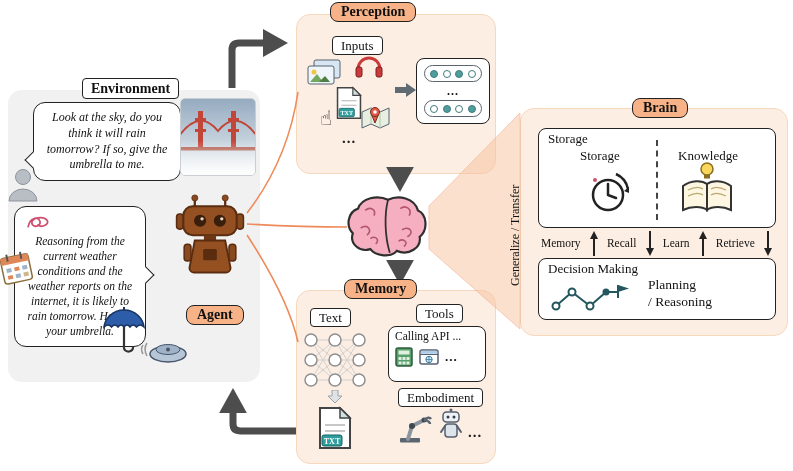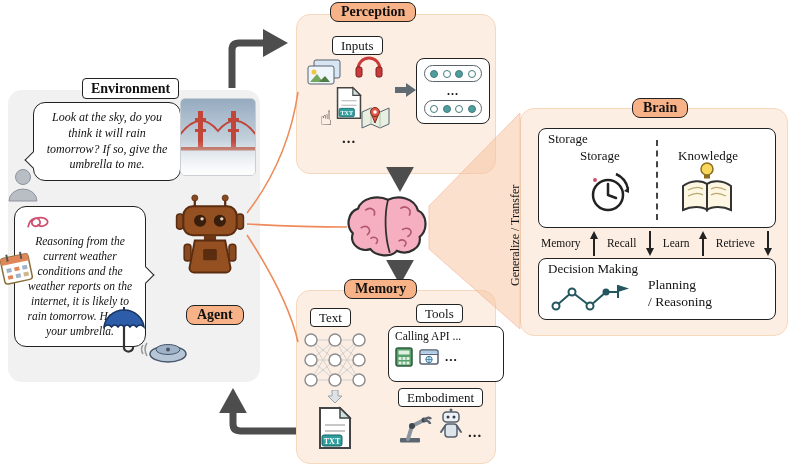--- a/index.html
+++ b/index.html
@@ -81,21 +81,21 @@
   .icon{position:absolute;z-index:8;}
   #bridge-photo{
     position:absolute;left:180px;top:98px;width:74px;height:76px;z-index:7;
     border-radius:5px;overflow:hidden;border:1px solid #c9ced4;
     background:linear-gradient(#96abc0,#c5d2dd 55%,#e9edf1);
   }
   #bridge-photo .fog{position:absolute;left:0;bottom:0;width:100%;height:46%;
     background:linear-gradient(rgba(255,255,255,0),rgba(255,255,255,.92));}
   #calendar-icon{transform:rotate(-12deg);}
   #tools-box{
-    position:absolute;left:388px;top:326px;width:116px;height:56px;z-index:7;
+    position:absolute;left:388px;top:326px;width:98px;height:56px;z-index:7;
     background:#fff;border:1.5px solid #222;border-radius:8px;box-sizing:border-box;padding:3px 6px;
   }
   #tools-box .api-text{font-size:11.5px;}
   #tools-box .tool-icons{display:flex;align-items:center;gap:6px;margin-top:5px;}
   #tools-box .tool-dots{font-weight:bold;font-size:13px;letter-spacing:1px;}
   #pointer-icon{font-family:"DejaVu Sans",sans-serif;font-size:20px;color:#333;z-index:8;position:absolute;}
 </style>
 </head>
 <body>
 

